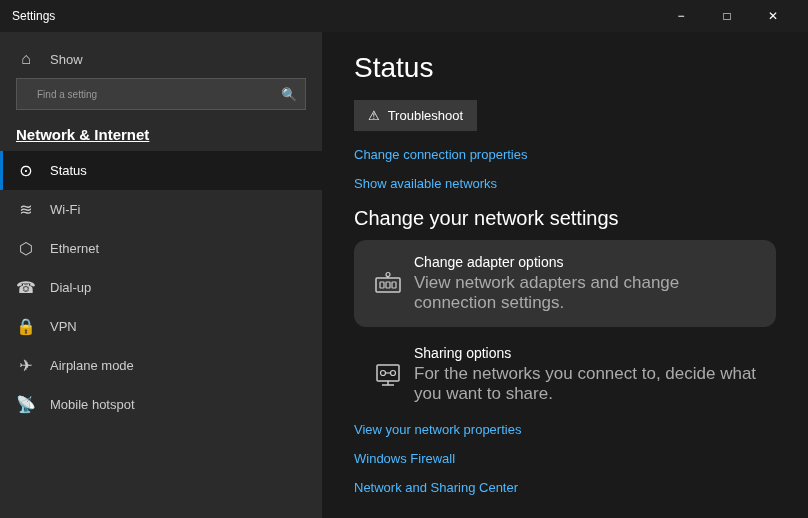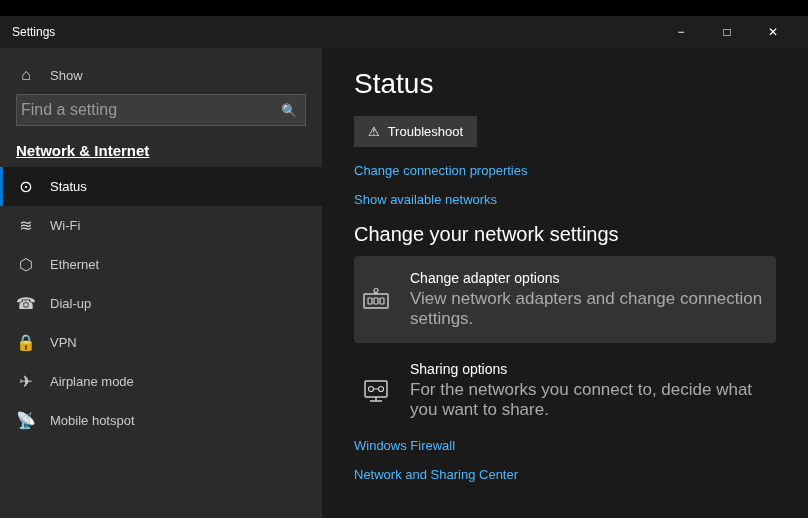--- a/index.html
+++ b/index.html
@@ -14,21 +14,20 @@
     }
 
     
     .titlebar {
       background: #1e1e1e;
       height: 32px;
       display: flex;
       align-items: center;
       padding: 0 12px;
       flex-shrink: 0;
-      margin-top: 16px;
     }
     .titlebar-title {
       color: #fff;
       font-size: 12px;
       flex: 1;
     }
     .titlebar-controls {
       display: flex;
       gap: 0;
     }
@@ -67,22 +66,22 @@
       align-items: center;
       border: 1px solid #555;
       background: #3c3c3c;
       height: 32px;
     }
     .search-box input {
       flex: 1;
       background: transparent;
       border: none;
       color: #ccc;
-      font-size: 16px;
-      padding: 0 4px;
+      font-size: 10px;
+      padding: 0 20px;
       outline: none;
     }
     .search-box input::placeholder { color: #999; }
     .search-icon-btn {
       width: 32px;
       height: 32px;
       display: flex;
       align-items: center;
       justify-content: center;
       color: #ccc;
@@ -159,24 +158,24 @@
     .section-heading {
       color: #fff;
       font-size: 20px;
       font-weight: 400;
       margin: 16px 0 10px 0;
     }
 
     .settings-item {
       display: flex;
       align-items: center;
-      gap: 16px;
-      padding: 14px 4px;
-      cursor: pointer;
-      border-radius: 4px;
+      gap: 8px;
+      padding: 14px 16px;
+      cursor: pointer;
+      border-radius: 12px;
       margin-bottom: 4px;
     }
     .settings-item.highlighted { background: #333; }
 
     .settings-item-icon {
       width: 36px;
       height: 36px;
       display: flex;
       align-items: center;
       justify-content: center;
@@ -292,17 +291,18 @@
           <circle cx="19" cy="12" r="2.5" stroke="#ccc" stroke-width="1.2" fill="none"></circle>
           <line x1="11.5" y1="12" x2="16.5" y2="12" stroke="#ccc" stroke-width="1.2"></line>
         </svg>
       </div>
       <div class="settings-item-text">
         <div class="settings-item-title">Sharing options</div>
         <div class="settings-item-desc">For the networks you connect to, decide what you want to share.</div>
       </div>
     </div>
 
+    <a class="link-item">View your network properties</a>
     <a class="link-item">Windows Firewall</a>
     <a class="link-item">Network and Sharing Center</a>
   </div>
 
 </div>
 
 </body></html>

